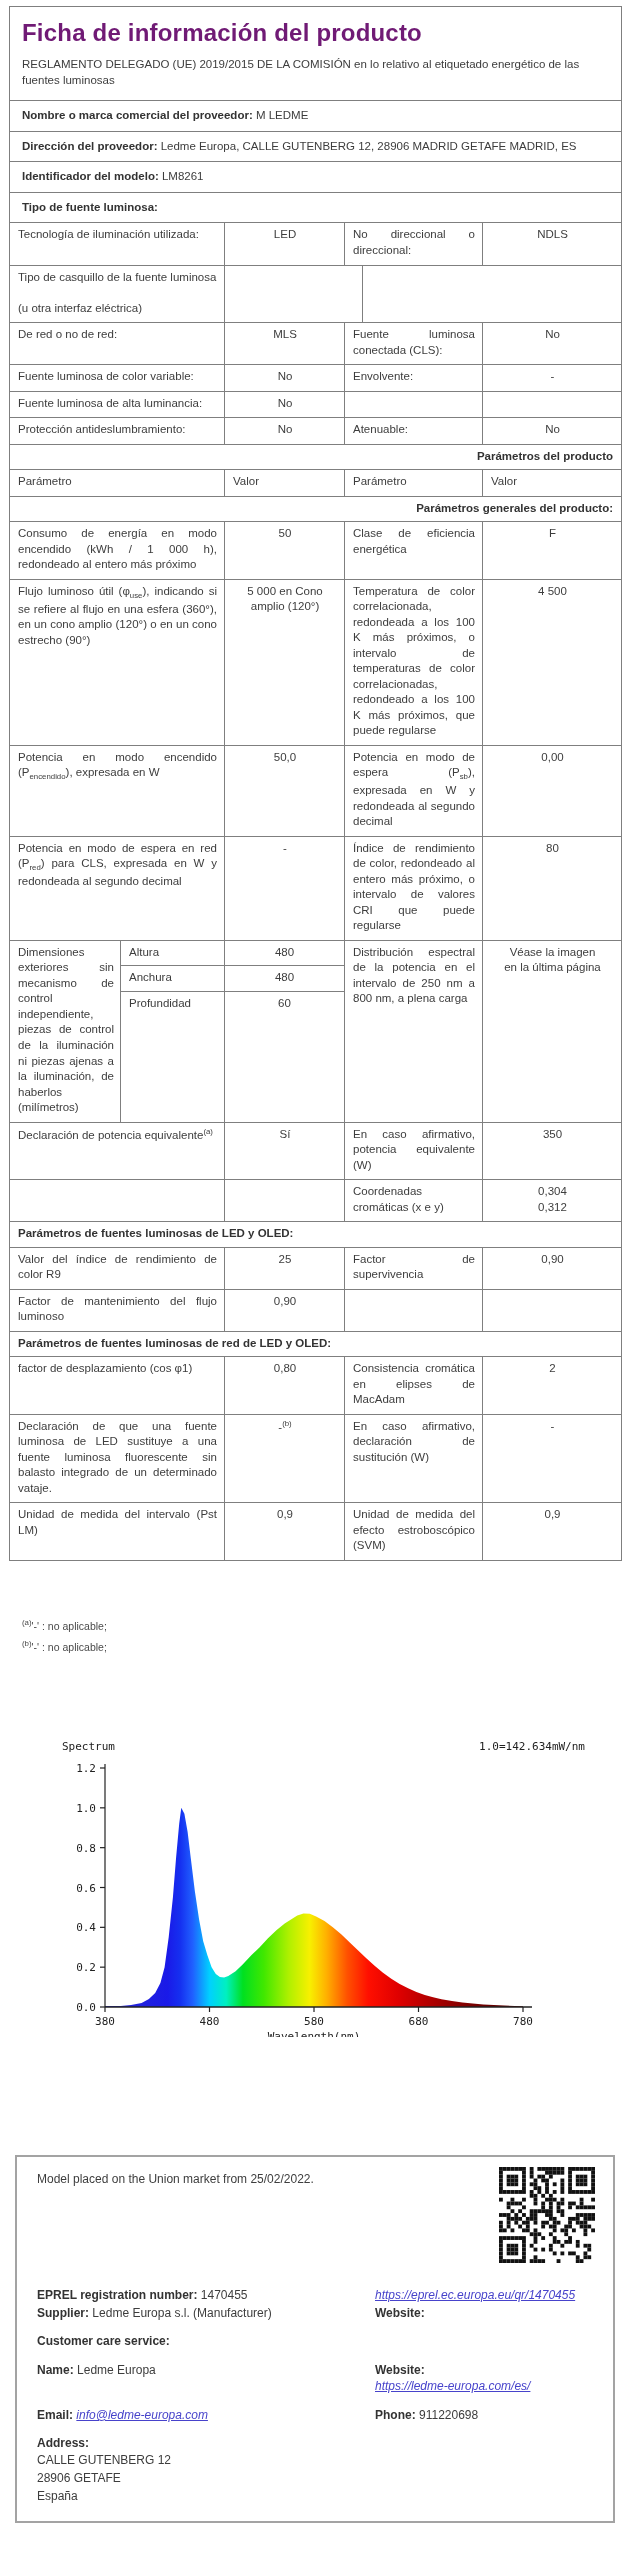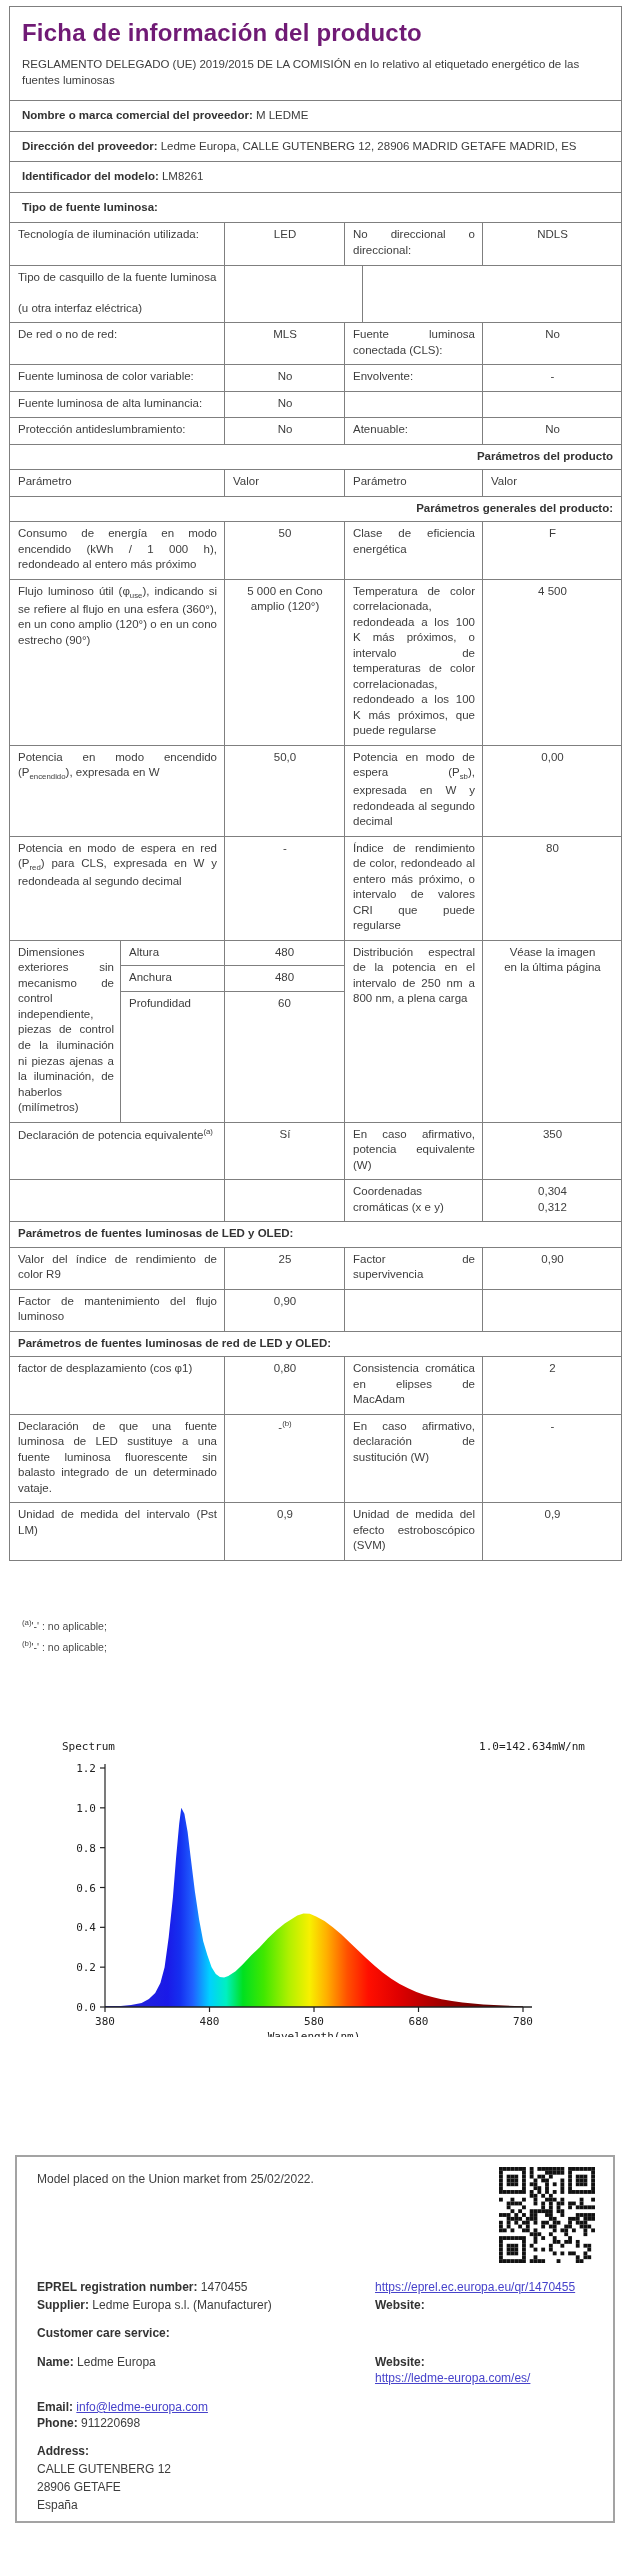--- a/index.html
+++ b/index.html
@@ -42,23 +42,23 @@
   .chart-wrap{position:absolute;left:40px;top:1732px;width:560px;height:305px;}
   
   .footer-box{position:absolute;left:15px;top:2155px;width:600px;height:368px;border:2px solid #a3a3a3;box-sizing:border-box;background:#fff;font-size:12px;}
   .fb-inner{padding:10px 18px 0 20px;}
   .f-top{display:flex;justify-content:space-between;align-items:flex-start;}
   .market-note{padding-top:4px;color:#3d3d3d;}
   .f-sec{display:flex;}
   .fleft{width:338px;}
   .fright{flex:1;}
   .flabel{font-weight:bold;color:#333;}
-  a.lnk{color:#4743cb;text-decoration:underline;word-break:break-all;}
+  a.lnk{color:#4743cb;text-decoration:underline;word-break:break-all;font-style:italic;}
   .addr-line{color:#3d3d3d;line-height:1.5;}
-  .mt16{margin-top:16px;} .mt13{margin-top:13px;flex-direction:column;} .mt12{margin-top:12px;} .mt15{margin-top:2px;}
+  .mt16{margin-top:24px;} .mt13{margin-top:13px;} .mt12{margin-top:12px;} .mt15{margin-top:2px;}
 </style>
 </head>
 <body>
 
 <div class="sheet">
   <div class="trow title-block">
     <div class="doc-title">Ficha de información del producto</div>
     <div class="regulation">REGLAMENTO DELEGADO (UE) 2019/2015 DE LA COMISIÓN en lo relativo al etiquetado energético de las fuentes luminosas</div>
   </div>
 

